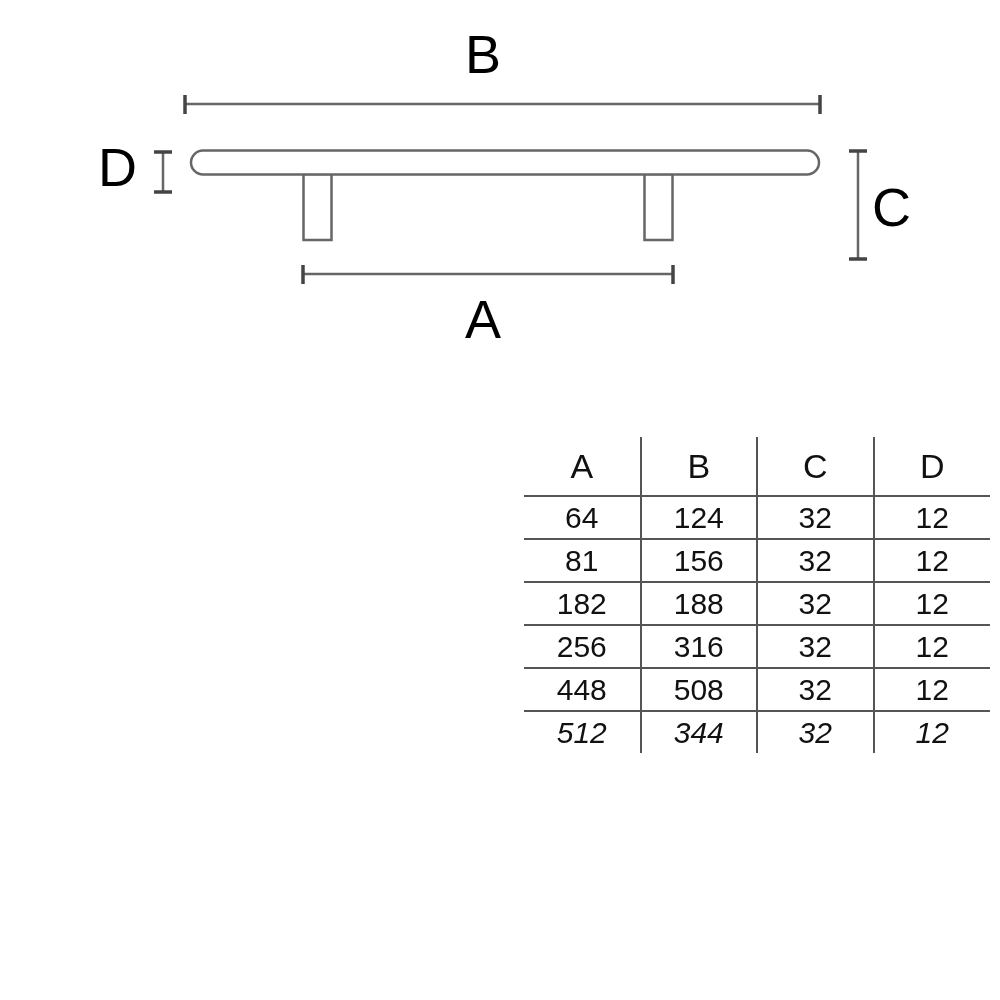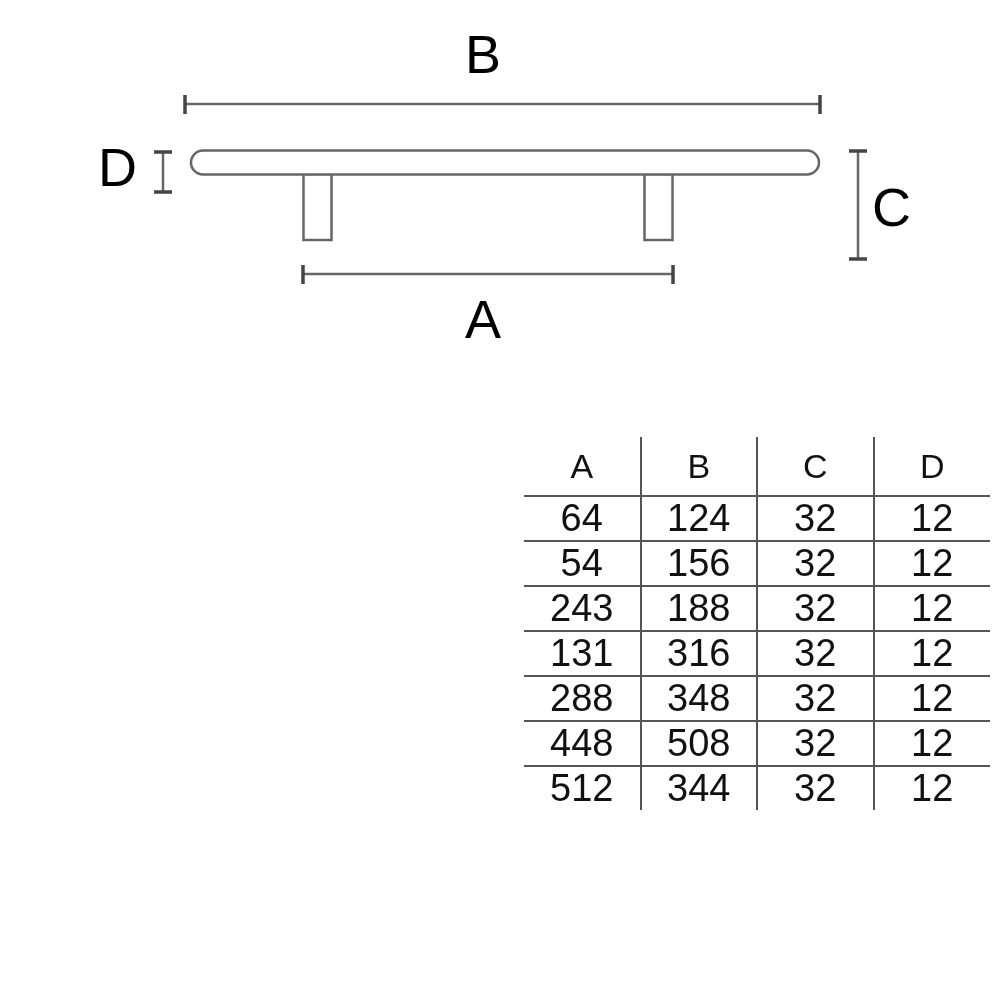--- a/index.html
+++ b/index.html
@@ -64,27 +64,27 @@
     padding: 0;
   }
   table.dim-table th {
     font-size: 34px;
     height: 58px;
     border-bottom: 2px solid #555555;
     border-right: 2px solid #555555;
   }
   table.dim-table th:last-child { border-right: none; }
   table.dim-table td {
-    font-size: 38px;
+    font-size: 30px;
     height: 41px;
     border-bottom: 2px solid #555555;
     border-right: 2px solid #555555;
   }
   table.dim-table td:last-child { border-right: none; }
-  table.dim-table tr:last-child td { border-bottom: none; }
+  table.dim-table tr:last-child td { border-bottom: none; font-style: italic; }
 </style>
 </head>
 <body>
 
 <div id="drawing">
 
   <svg width="1000" height="400" viewBox="0 0 1000 400">
 
     <g>
       <line x1="185" y1="104" x2="820" y2="104" stroke="#666666" stroke-width="2.5"></line>
@@ -142,40 +142,34 @@
         </tr>
     </thead>
     <tbody id="tbody">
         <tr>
           <td>64</td>
           <td>124</td>
           <td>32</td>
           <td>12</td>
         </tr>
         <tr>
-          <td>54</td>
+          <td>81</td>
           <td>156</td>
           <td>32</td>
           <td>12</td>
         </tr>
         <tr>
-          <td>243</td>
+          <td>182</td>
           <td>188</td>
           <td>32</td>
           <td>12</td>
         </tr>
         <tr>
-          <td>131</td>
+          <td>256</td>
           <td>316</td>
-          <td>32</td>
-          <td>12</td>
-        </tr>
-        <tr>
-          <td>288</td>
-          <td>348</td>
           <td>32</td>
           <td>12</td>
         </tr>
         <tr>
           <td>448</td>
           <td>508</td>
           <td>32</td>
           <td>12</td>
         </tr>
         <tr>

